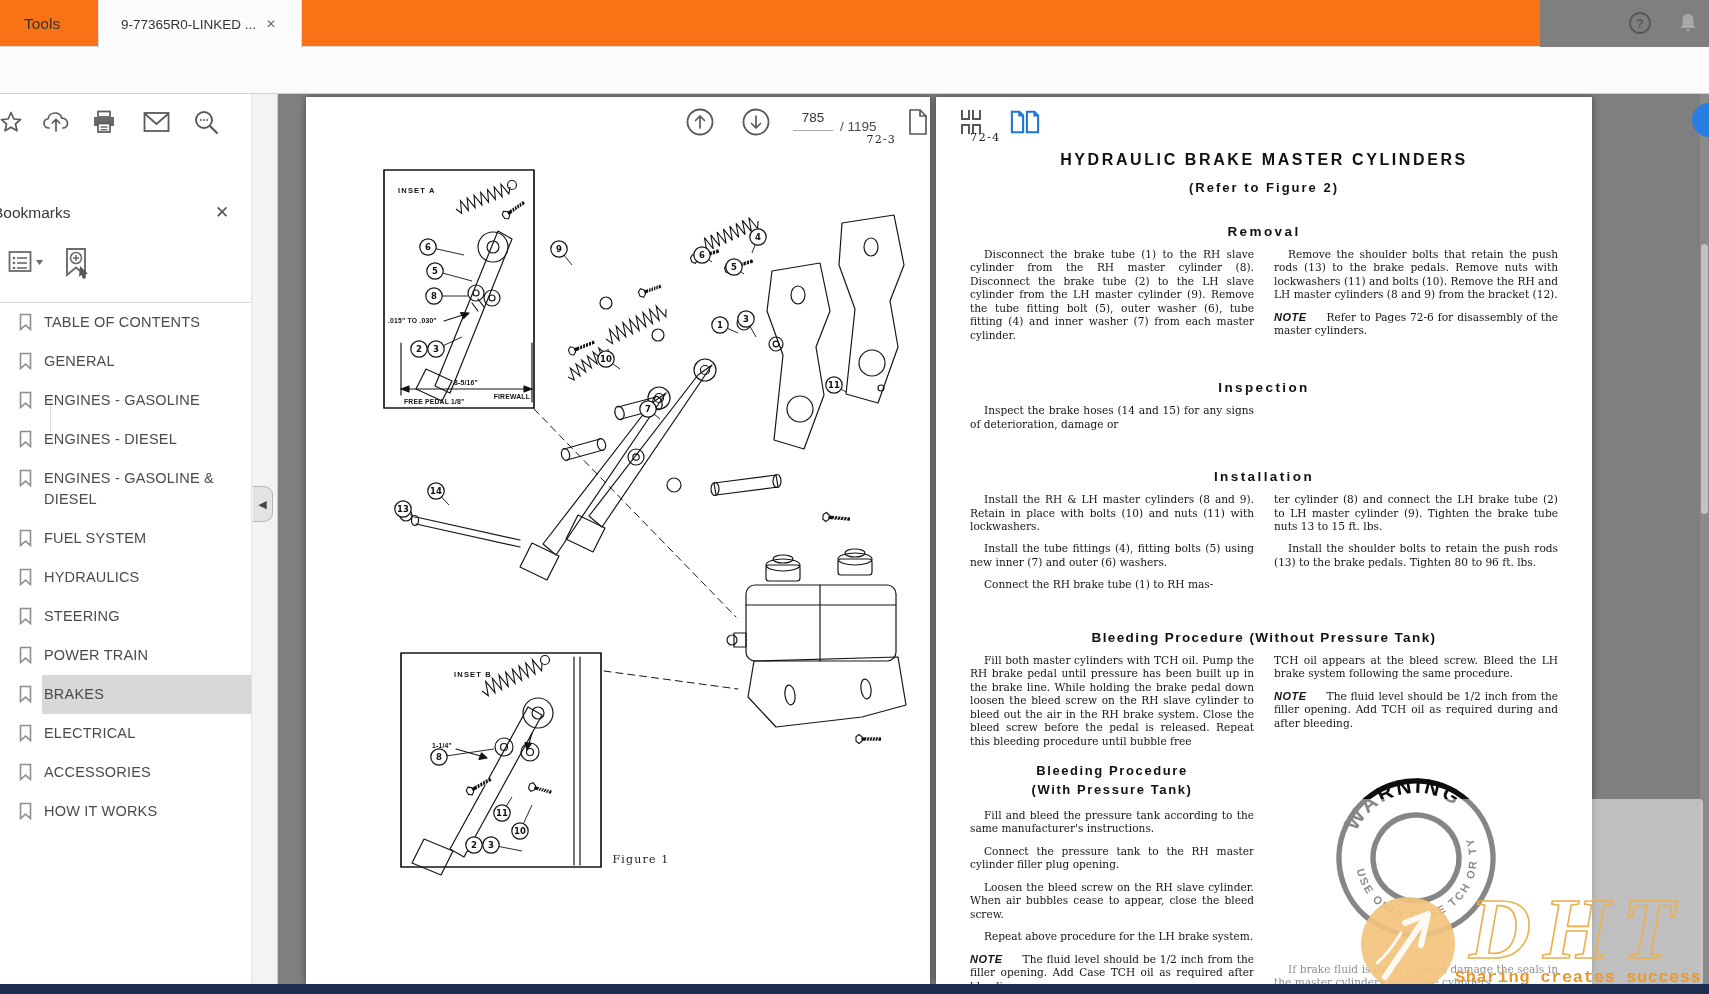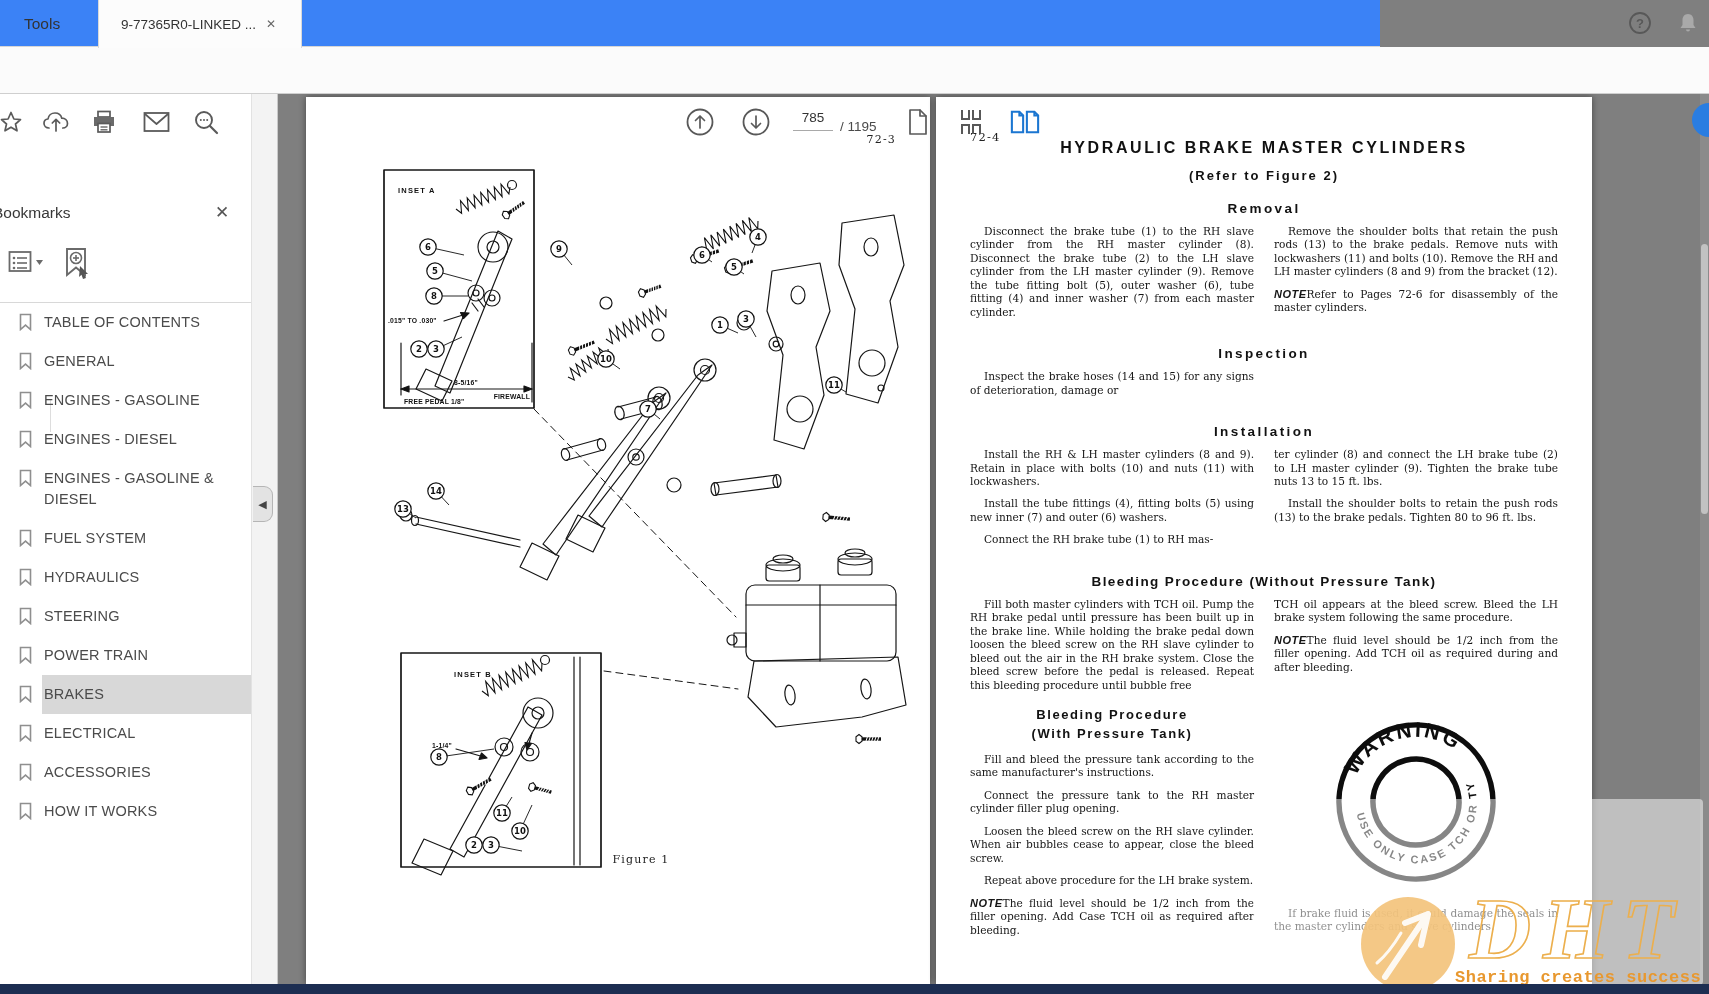--- a/index.html
+++ b/index.html
@@ -1,19 +1,19 @@
 <!DOCTYPE html>
 <html><head>
 <meta charset="utf-8">
 <style>
   * { margin:0; padding:0; box-sizing:border-box; }
   html,body { width:1709px; height:994px; overflow:hidden; font-family:"Liberation Sans", sans-serif; background:#7f7f7f; position:relative; }
 
   
-  .tabbar { position:absolute; left:0; top:0; width:1380px; height:47px; background:#3b82f6; border-bottom:1px solid #d6d6d6; z-index:30; }
+  .tabbar { position:absolute; left:0; top:0; width:1540px; height:47px; background:#f97316; border-bottom:1px solid #d6d6d6; z-index:30; }
   .tab-tools { position:absolute; left:0; top:0; width:98px; height:47px; display:flex; align-items:center; padding-left:24px; font-size:15.5px; color:#333; cursor:pointer; }
   .tab-doc { position:absolute; left:98px; top:0; width:204px; height:48px; background:#fcfcfc; border-left:1px solid #d9d9d9; border-right:1px solid #d9d9d9; display:flex; align-items:center; padding:0 10px 0 22px; font-size:13.5px; color:#333; }
   .tab-doc .doc-title { white-space:nowrap; overflow:hidden; max-width:150px; }
   .tab-close { margin-left:10px; font-size:12px; color:#666; cursor:pointer; }
   .topright-ico { position:absolute; top:10px; width:26px; height:26px; display:flex; align-items:center; justify-content:center; cursor:pointer; }
 
   
   .toolbar { position:absolute; left:0; top:47px; width:1709px; height:47px; background:#fbfbfb; border-bottom:1px solid #cfcfcf; z-index:25; }
   .tb-ico { position:absolute; top:60px; width:30px; height:30px; display:flex; align-items:center; justify-content:center; cursor:pointer; }
   .page-input { position:absolute; left:793px; top:58px; width:40px; height:26px; border:none; border-bottom:1.5px solid #a9a9a9; background:transparent; text-align:center; font-size:13.5px; color:#333; font-family:"Liberation Sans",sans-serif; }
@@ -46,28 +46,28 @@
   
   .fig { position:absolute; inset:0; width:624px; height:887px; }
   .co { font:bold 8.5px "DejaVu Sans", sans-serif; fill:#111; stroke:none; }
   .ft { font:bold 7.5px "Liberation Sans", sans-serif; fill:#111; letter-spacing:1.2px; stroke:none; }
   .ft6 { font:bold 6.8px "Liberation Sans", sans-serif; fill:#111; letter-spacing:.2px; stroke:none; }
   .fser { font:11px "DejaVu Serif", serif; fill:#222; letter-spacing:1.2px; stroke:none; }
 
   
   .rp-inner { position:relative; width:100%; height:100%; padding:30px 34px 0 34px; }
   .rp-pn { position:absolute; left:34px; top:33px; font:11.5px "DejaVu Serif", serif; color:#222; letter-spacing:1.2px; }
-  .rp-title { margin-top:12px; text-align:center; font-weight:bold; font-size:16px; letter-spacing:2.6px; color:#111; }
+  .rp-title { margin-top:24px; text-align:center; font-weight:bold; font-size:16px; letter-spacing:2.6px; color:#111; }
   .rp-sub { margin-top:11px; text-align:center; font-weight:bold; font-size:13px; letter-spacing:2px; color:#111; }
-  .rp-h { text-align:center; font-weight:bold; font-size:13.5px; letter-spacing:2.4px; color:#111; margin:18px 0 9px; }
+  .rp-h { text-align:center; font-weight:bold; font-size:13.5px; letter-spacing:2.4px; color:#111; margin:29px 0 9px; }
   .rp-h.wide { letter-spacing:1.4px; }
   .rp-grid { display:grid; grid-template-columns:1fr 1fr; column-gap:20px; }
   .rp-grid .cell { min-width:0; }
   .rp p { font-family:"DejaVu Serif", serif; font-size:10.6px; line-height:1.27; text-align:justify; text-indent:14px; color:#151515; margin-bottom:9px; }
-  .note-lab { font:italic bold 11px "Liberation Sans", sans-serif; letter-spacing:.5px; padding-right:0; }
+  .note-lab { font:italic bold 11px "Liberation Sans", sans-serif; letter-spacing:.5px; padding-right:20px; }
   .colhead { text-align:center; font-weight:bold; font-size:13px; letter-spacing:1.6px; color:#111; line-height:1.5; margin:4px 0 9px; }
   .seal-wrap { display:flex; justify-content:center; margin:6px 0 10px; }
 
   
   .bottombar { position:absolute; left:0; top:984px; width:1709px; height:10px; background:#1d2e52; z-index:60; }
   .wm { position:absolute; left:1239px; top:795px; width:470px; height:199px; z-index:55; pointer-events:none; }
   .dht { font:italic bold 86px "Liberation Serif", serif; fill:none; stroke:#ecaf4d; stroke-width:1.6px; letter-spacing:12px; }
   .slog { font:bold 17px "Liberation Mono", monospace; fill:#e8982f; letter-spacing:.5px; }
 
   svg { display:block; }

